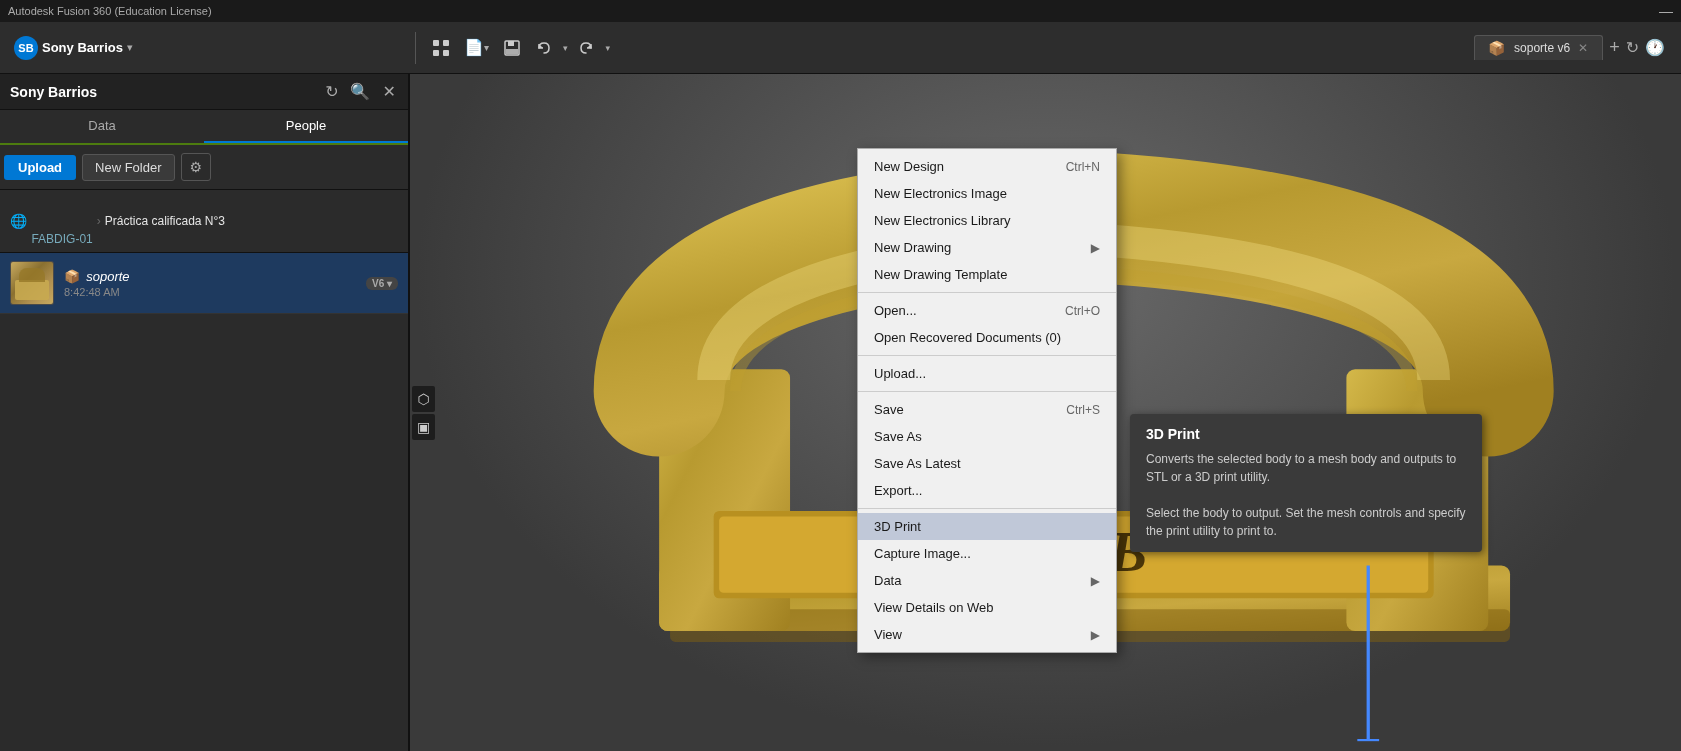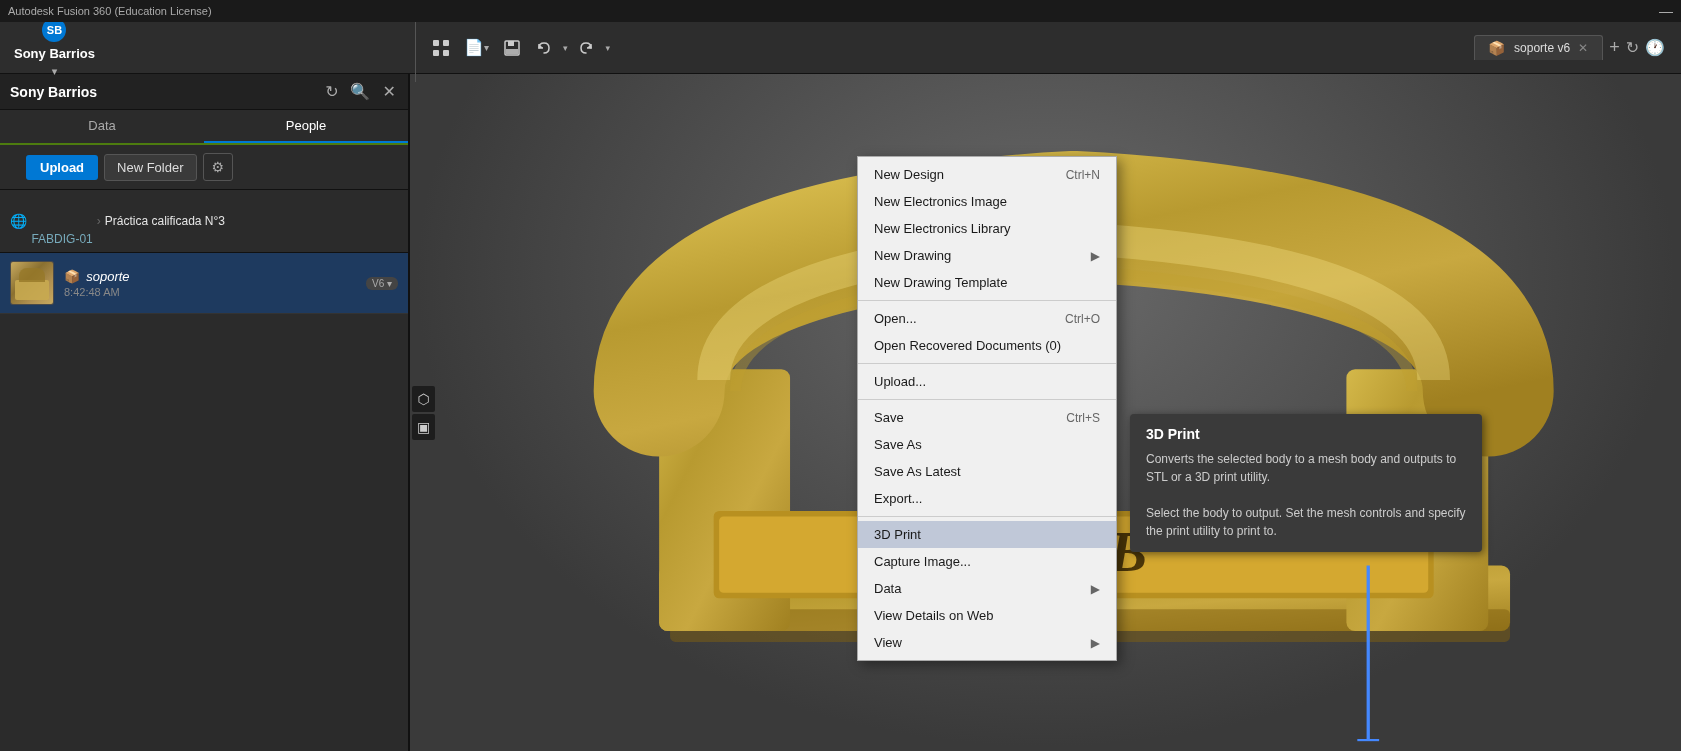--- a/index.html
+++ b/index.html
@@ -132,21 +132,21 @@
       border-bottom: 2px solid transparent;
     }
     .sidebar-tab.active {
       color: #fff;
       border-bottom: 2px solid #0078d4;
     }
 
     .sidebar-actions {
       display: flex;
       align-items: center;
-      padding: 8px 26px;
+      padding: 8px 4px;
       gap: 6px;
       background: #2b2b2b;
       border-bottom: 1px solid #111;
     }
 
     .btn-upload {
       background: #0078d4;
       color: #fff;
       border: none;
       padding: 5px 14px;
@@ -214,20 +214,21 @@
 
     .file-info { flex: 1; }
     .file-name { color: #fff; font-size: 13px; font-weight: 500; font-style: italic; }
     .file-meta { color: #888; font-size: 11px; margin-top: 2px; }
     .version-badge {
       background: #444;
       color: #aaa;
       font-size: 10px;
       padding: 1px 6px;
       border-radius: 6px;
+      font-weight: bold;
     }
 
     
     .canvas-area {
       flex: 1;
       background: #4a4a4a;
       position: relative;
       overflow: hidden;
     }
 
@@ -251,21 +252,20 @@
     .file-dropdown {
       position: absolute;
       top: 74px;
       left: 447px;
       background: #f0f0f0;
       border: 1px solid #aaa;
       box-shadow: 4px 4px 12px rgba(0,0,0,0.4);
       min-width: 260px;
       z-index: 300;
       padding: 4px 0;
-      margin-top: 8px;
     }
 
     .menu-item {
       display: flex;
       align-items: center;
       justify-content: space-between;
       padding: 6px 16px;
       cursor: pointer;
       color: #1a1a1a;
       font-size: 13px;
@@ -350,21 +350,21 @@
   <span>Autodesk Fusion 360 (Education License)</span>
   <span style="margin-left: auto; font-size: 14px; cursor:pointer; color: #aaa;">—</span>
 </div>
 
 <div class="app-wrapper">
 
   <div class="toolbar-row">
 
     <div style="display:flex;align-items:center;gap:4px;width:410px;flex-shrink:0;border-right:1px solid #555;padding-right:8px;">
 
-      <div style="display:flex;align-items:center;gap:4px;cursor:pointer;padding:4px 8px;border-radius:3px;flex-direction:column;">
+      <div style="display:flex;align-items:center;gap:4px;cursor:pointer;padding:4px 8px;border-radius:3px;">
         <span style="width:24px;height:24px;border-radius:50%;background:#0078d4;display:flex;align-items:center;justify-content:center;color:#fff;font-size:11px;font-weight:700;">SB</span>
         <span style="color:#fff;font-size:13px;font-weight:600;">Sony Barrios</span>
         <span style="color:#aaa;font-size:11px;">▾</span>
       </div>
     </div>
 
     <div style="display:flex;align-items:center;gap:2px;padding-left:8px;">
 
       <button class="toolbar-icon-btn">
         <svg width="18" height="18" viewBox="0 0 18 18" fill="#ccc">

